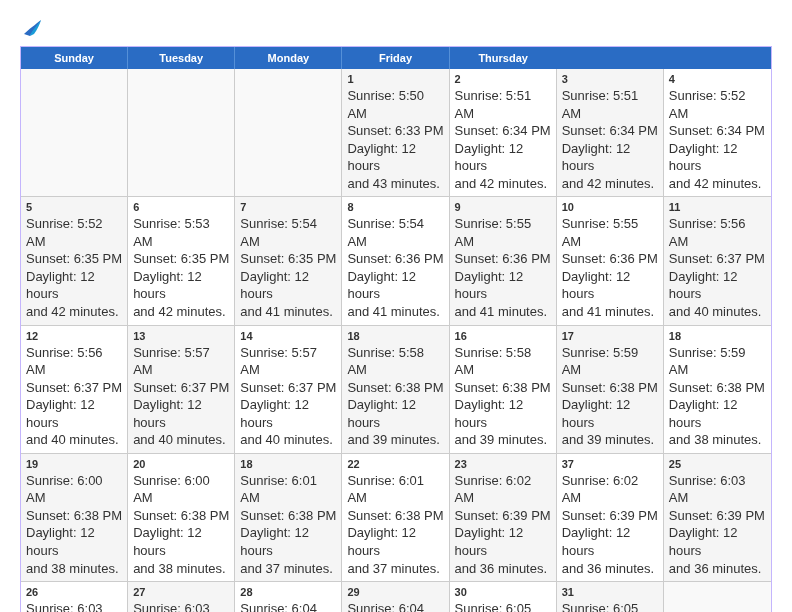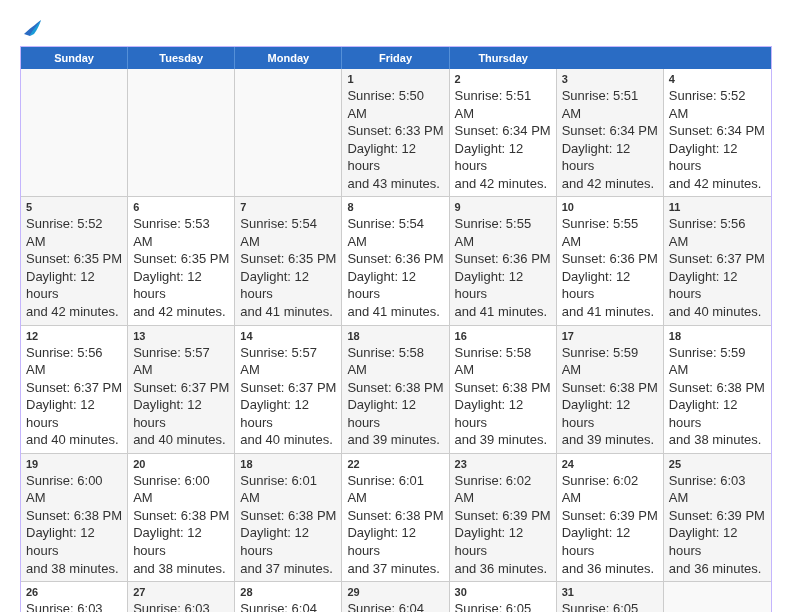--- a/index.html
+++ b/index.html
@@ -300,21 +300,21 @@
 and 37 minutes.</div>
           </div>
           <div class="cal-cell shaded">
             <span class="day-num">23</span>
             <div class="cell-text" style="white-space: pre-line;">Sunrise: 6:02 AM
 Sunset: 6:39 PM
 Daylight: 12 hours
 and 36 minutes.</div>
           </div>
           <div class="cal-cell">
-            <span class="day-num">24</span>
+            <span class="day-num">37</span>
             <div class="cell-text" style="white-space: pre-line;">Sunrise: 6:02 AM
 Sunset: 6:39 PM
 Daylight: 12 hours
 and 36 minutes.</div>
           </div>
           <div class="cal-cell shaded">
             <span class="day-num">25</span>
             <div class="cell-text" style="white-space: pre-line;">Sunrise: 6:03 AM
 Sunset: 6:39 PM
 Daylight: 12 hours

